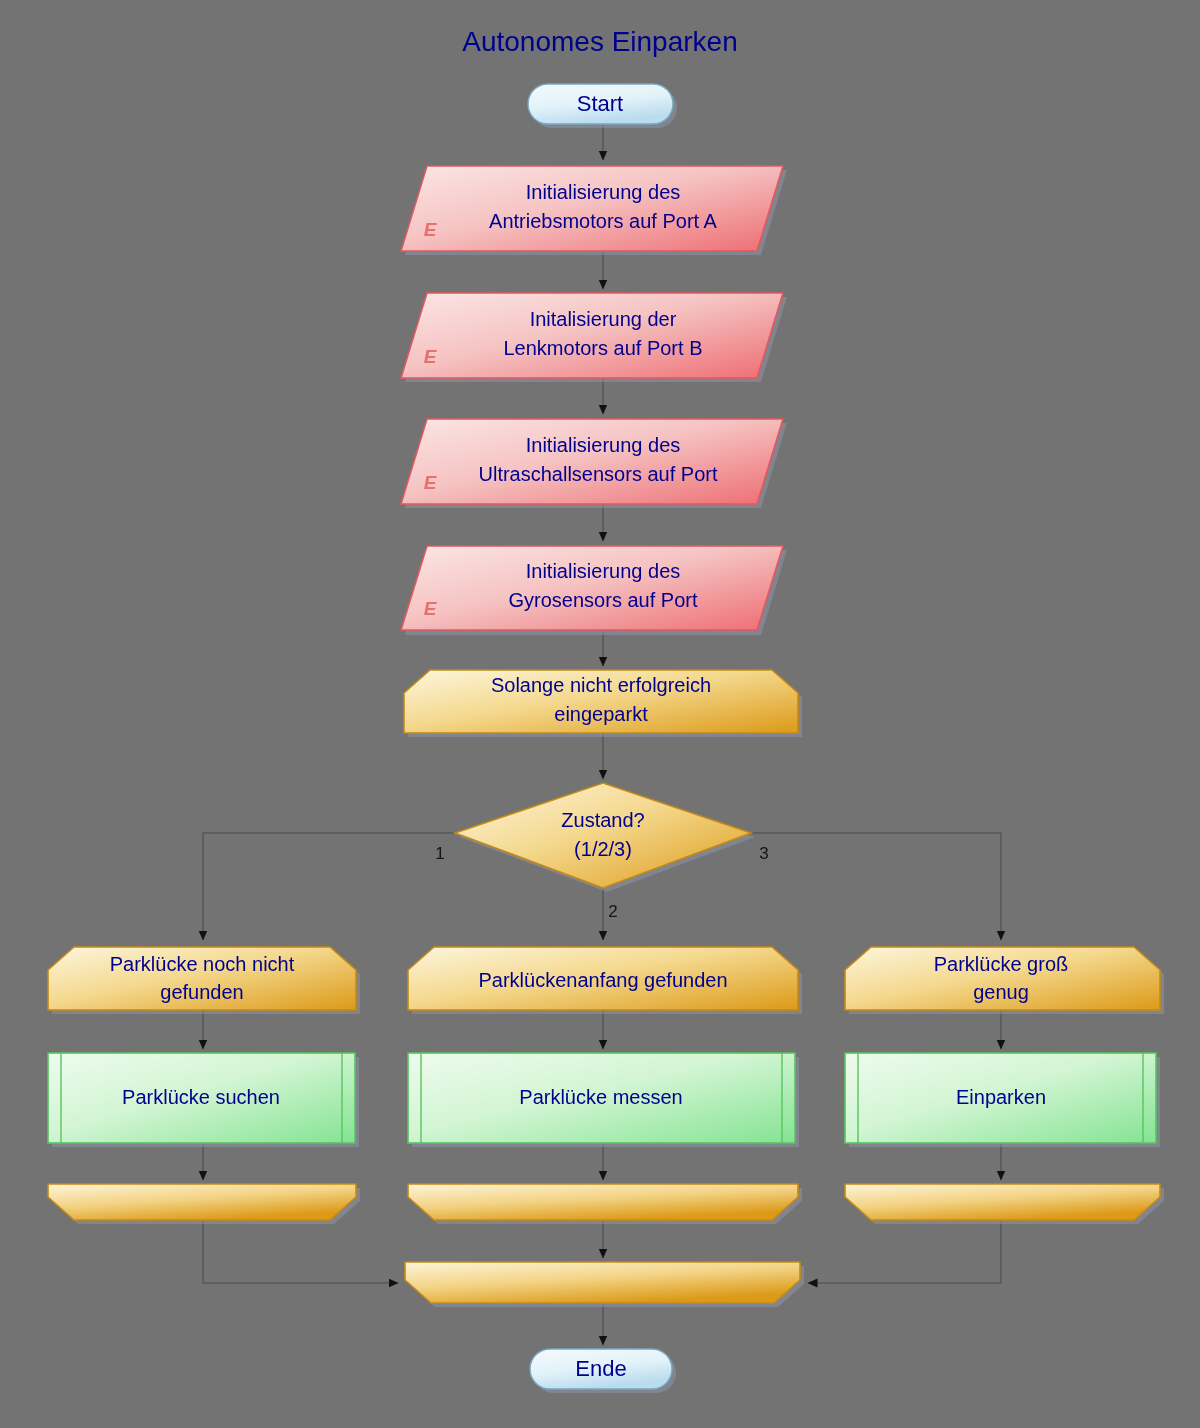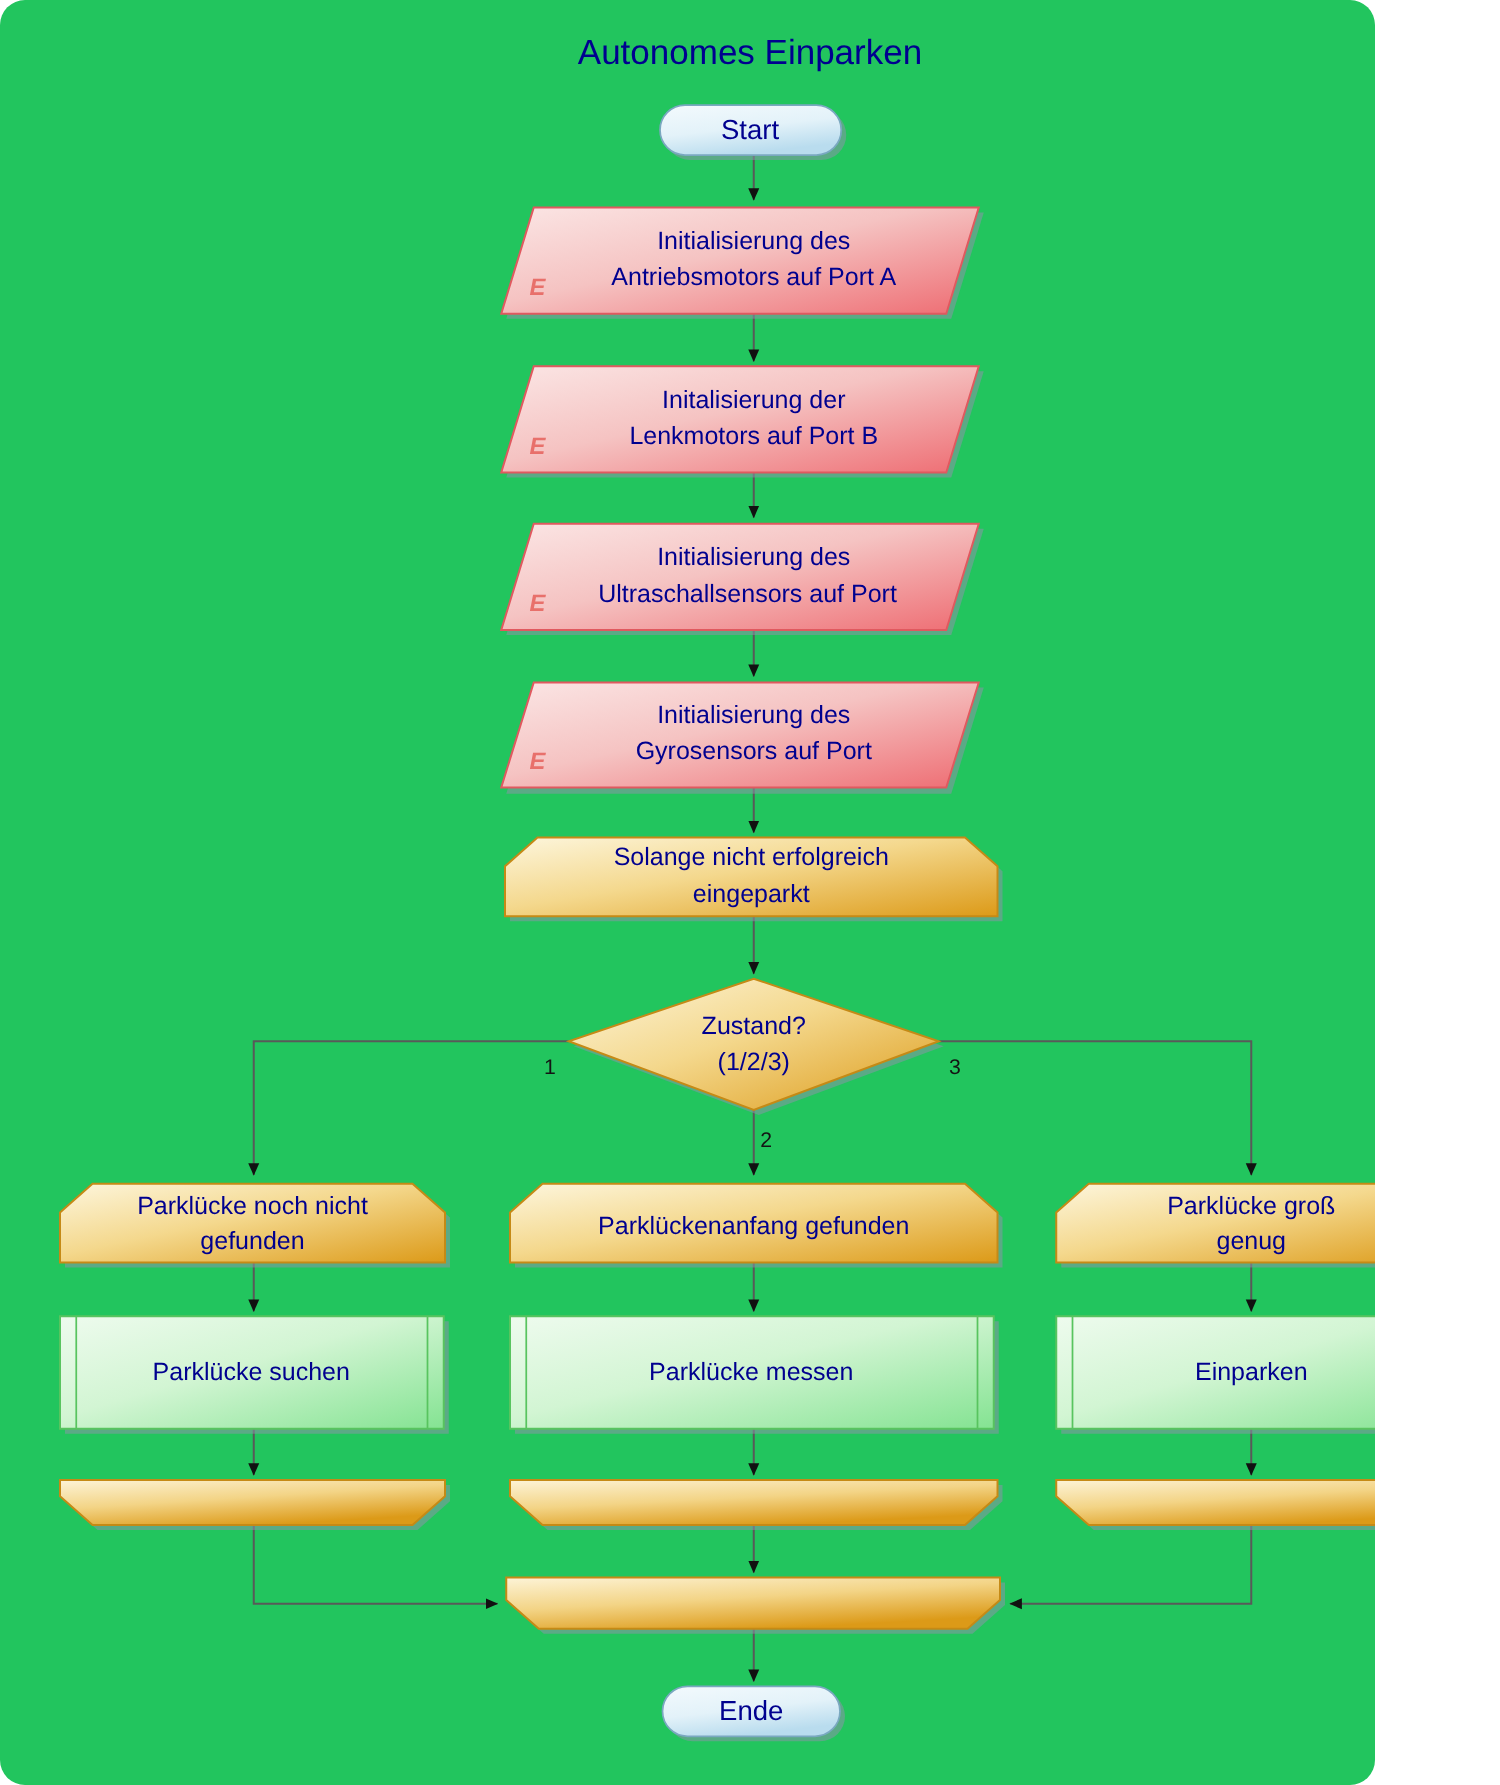--- a/index.html
+++ b/index.html
@@ -3,25 +3,24 @@
 <meta charset="utf-8">
 <title>Autonomes Einparken</title>
 <style>
   html,body{margin:0;padding:0;background:#ffffff;}
   body{
     font-family:"Liberation Sans","DejaVu Sans",sans-serif;
     -webkit-font-smoothing:antialiased;
   }
   #canvas{
     position:relative;
-    width:1100px;
+    width:1200px;
     height:1428px;
-    background:#22c55e;
+    background:#737373;
     overflow:hidden;
-    border-radius:20px;
   }
   svg.layer{
     position:absolute;
     left:0; top:0;
     width:1200px;
     height:1428px;
     overflow:visible;
   }
   .connectors{z-index:1;}
   .nodes{z-index:2;}

